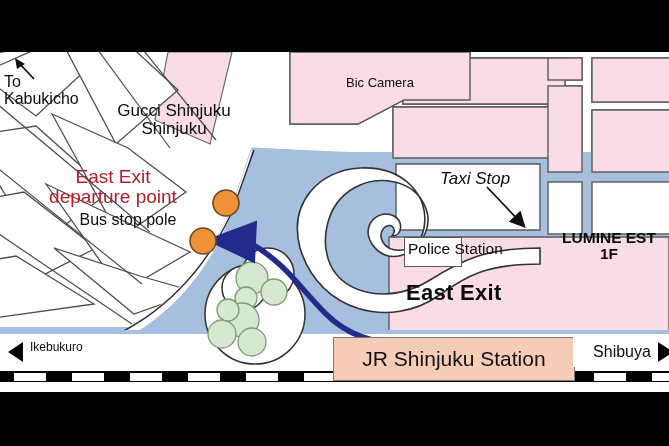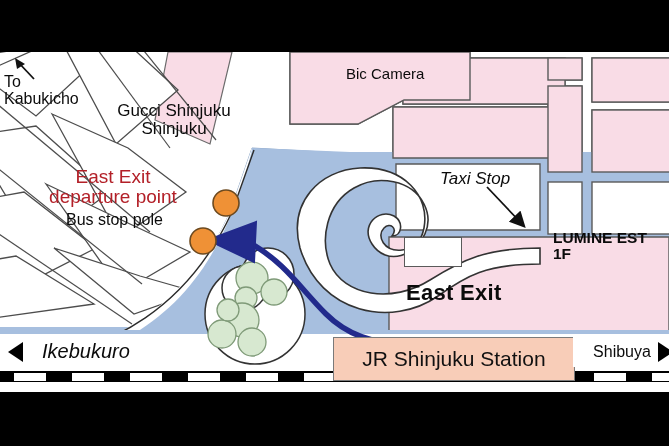--- a/index.html
+++ b/index.html
@@ -11,32 +11,32 @@
   .bar-top{position:absolute;left:0;top:0;width:669px;height:52px;background:#000;z-index:60;}
   .bar-bottom{position:absolute;left:0;top:392px;width:669px;height:54px;background:#000;z-index:60;}
 
   .map{position:absolute;left:0;top:52px;width:669px;height:340px;background:#ffffff;overflow:hidden;}
   .map svg{position:absolute;left:0;top:0;}
 
   .lbl{position:absolute;white-space:nowrap;line-height:1.06;z-index:30;}
   .lbl-black{color:#0b0b0b;}
   .lbl-red{color:#b32028;}
   .ctr{text-align:center;}
-  .rgt{text-align:left;}
+  .rgt{text-align:center;}
 
   .t-kabukicho{left:4px;top:22px;font-size:16px;}
   .t-gucci{left:104px;top:22px;font-size:17px;width:140px;margin-top:28px;}
-  .t-bic{left:346px;top:14px;font-size:15px;}
+  .t-bic{left:346px;top:24px;font-size:13px;}
   .t-taxi{left:440px;top:118px;font-size:17px;font-style:italic;}
   .t-police{left:408px;top:189px;font-size:15.5px;}
   .t-lumine{left:553px;top:178px;font-size:15.5px;width:112px;font-weight:bold;}
   .t-east-exit-red{left:38px;top:115px;font-size:19px;width:150px;}
   .t-busstop{left:66px;top:160px;font-size:16px;width:124px;}
   .t-eastexit-b{left:406px;top:229px;font-size:22px;font-weight:bold;letter-spacing:.3px;}
-  .t-ikebukuro{left:42px;top:289px;font-size:20px;font-style:italic;}
+  .t-ikebukuro{left:30px;top:289px;font-size:12px;}
 
   .whitebox{position:absolute;background:#fff;z-index:25;border:1.3px solid #5a5a5a;}
   .police-box{left:404px;top:185px;width:56px;height:28px;}
 
   .station-box{
     position:absolute;left:333px;top:337px;width:240px;height:42px;
     background:#f8cdb8;border:1.4px solid #7a7a7a;z-index:70;
     display:flex;align-items:center;justify-content:center;
   }
   .station-box span{font-size:21px;color:#111;}
@@ -216,20 +216,21 @@
 
     <div class="lbl lbl-black ctr t-gucci">
       <div>Gucci Shinjuku</div>
       <div>Shinjuku</div>
     </div>
 
     <div class="lbl lbl-black t-bic">Bic Camera</div>
 
     <div class="lbl lbl-black t-taxi">Taxi Stop</div>
 
+    <div class="lbl lbl-black t-police">Police Station</div>
 
     <div class="lbl lbl-black rgt t-lumine">
       <div>LUMINE EST</div>
       <div>1F</div>
     </div>
 
     <div class="lbl lbl-red ctr t-east-exit-red">
       <div>East Exit</div>
       <div>departure point</div>
     </div>

